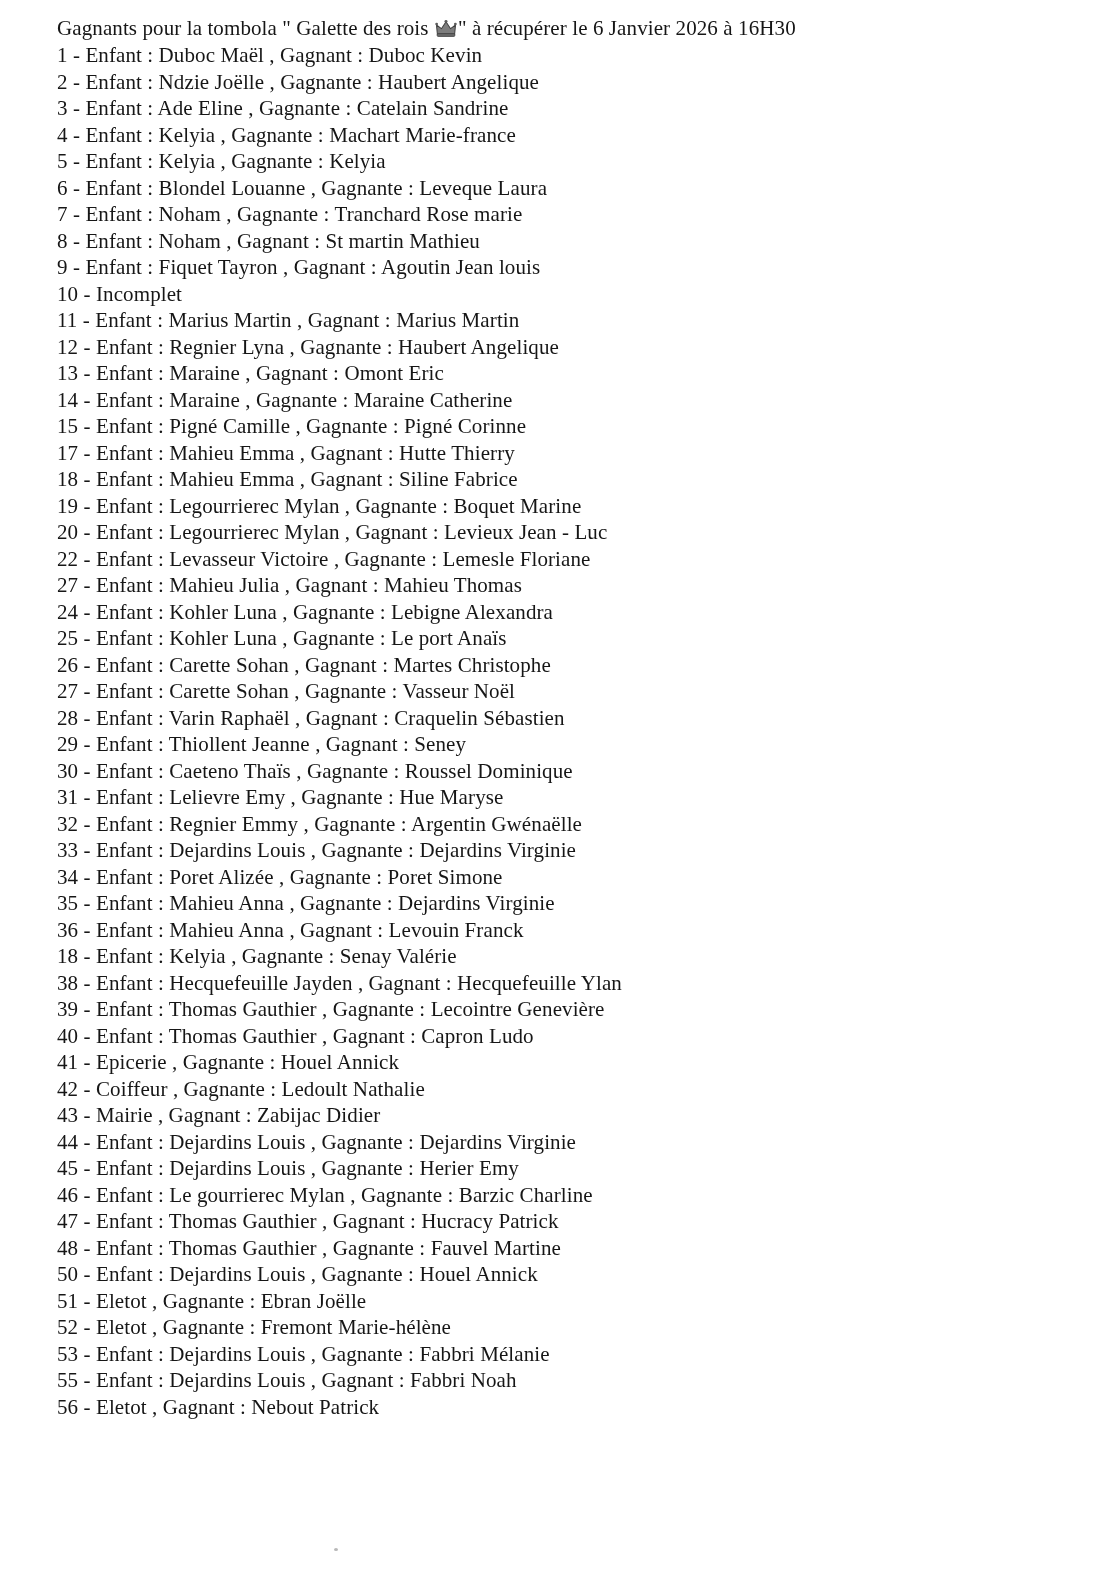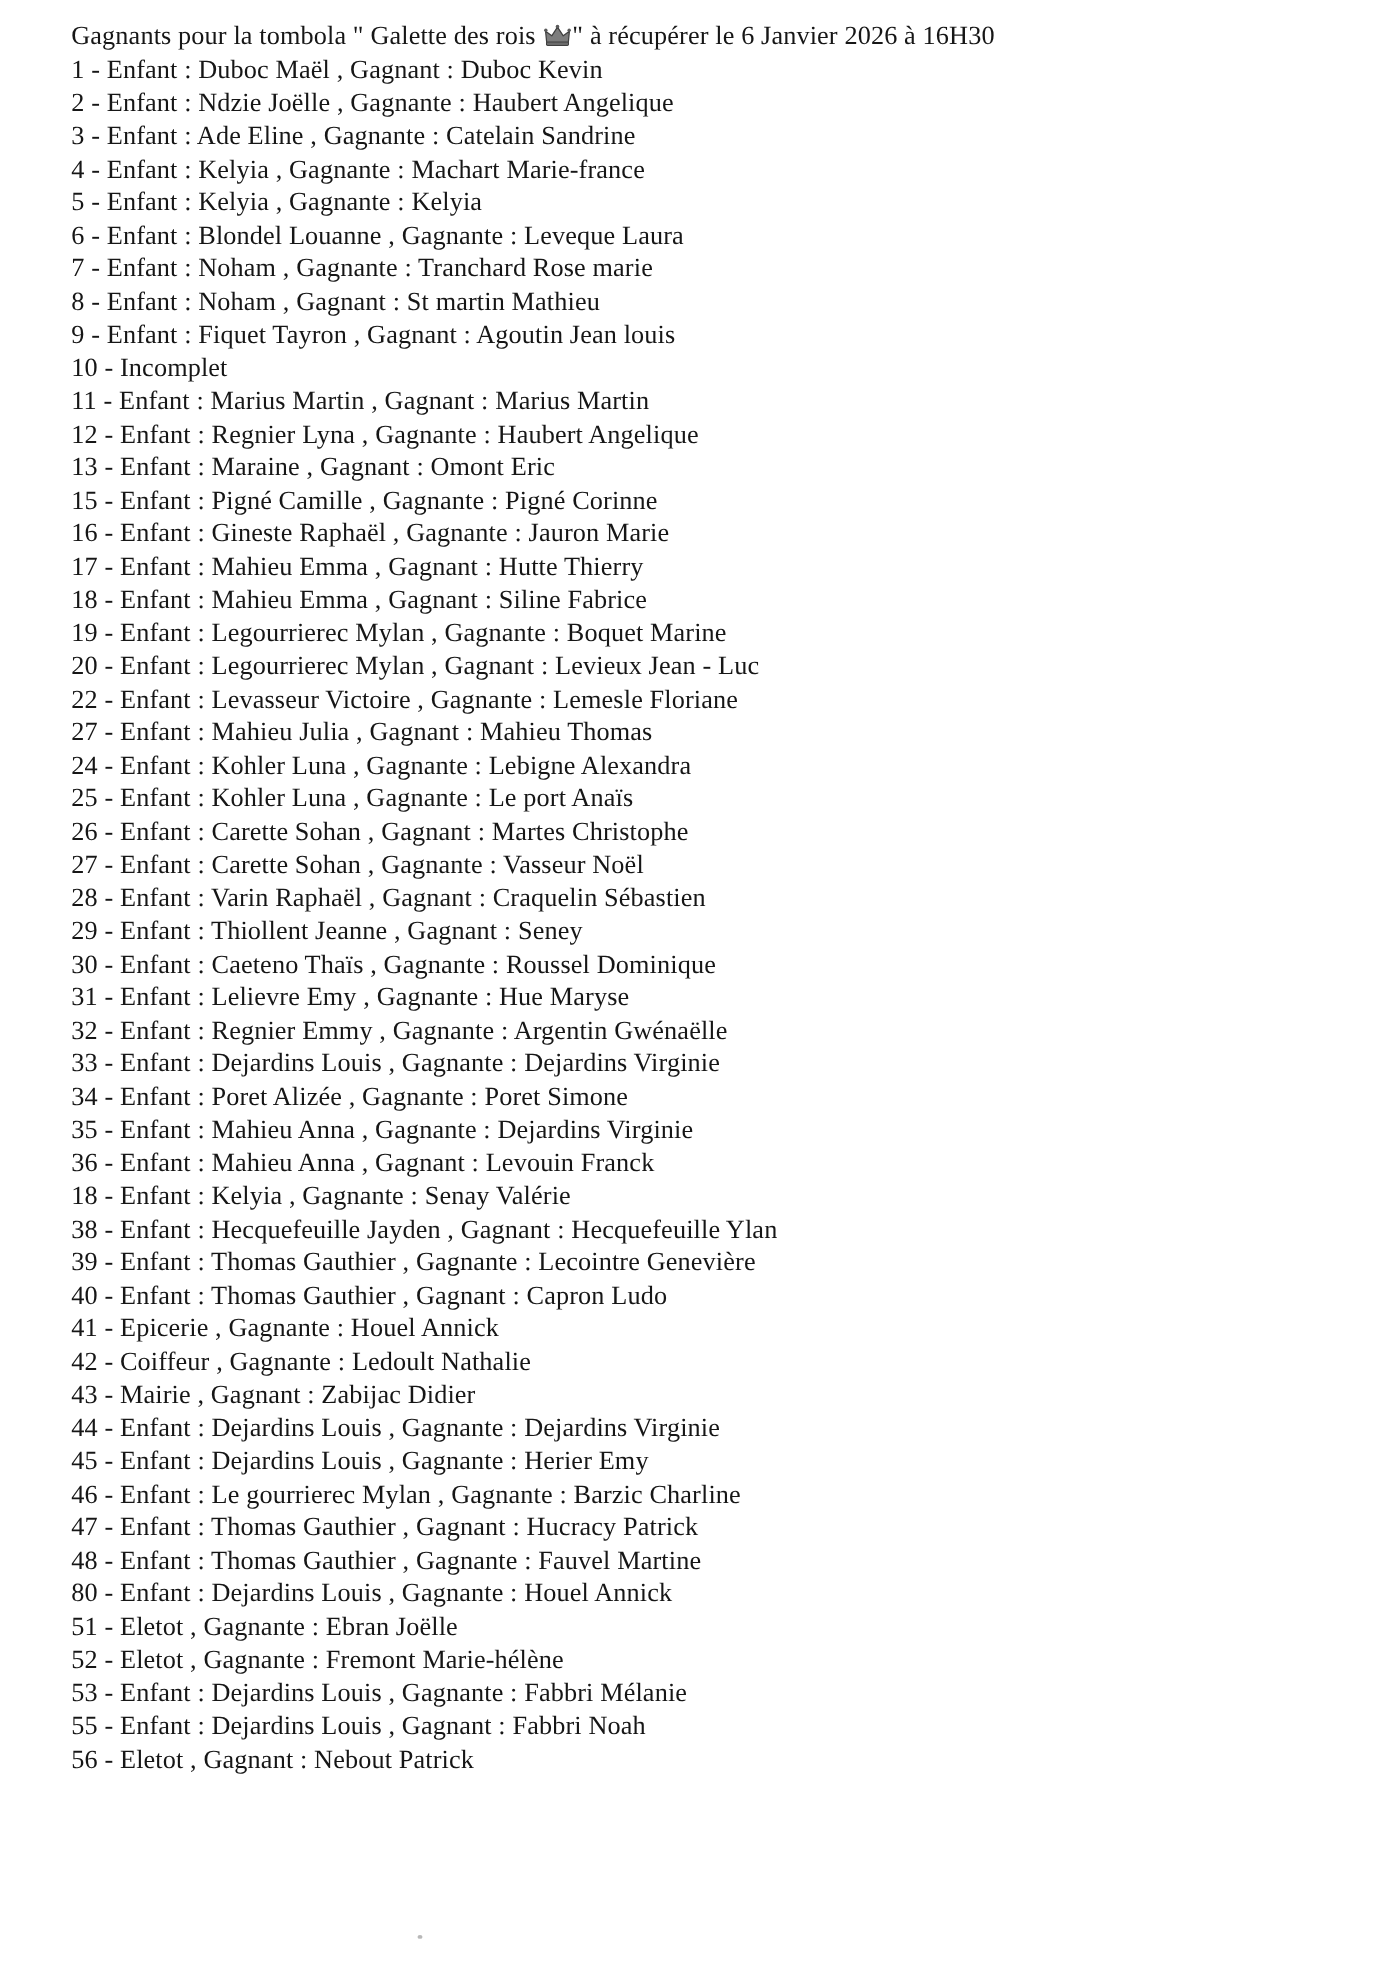--- a/index.html
+++ b/index.html
@@ -88,24 +88,24 @@
       <div class="line">9 - Enfant : Fiquet Tayron , Gagnant : Agoutin Jean louis</div>
 
       <div class="line">10 - Incomplet</div>
 
       <div class="line">11 - Enfant : Marius Martin , Gagnant : Marius Martin</div>
 
       <div class="line">12 - Enfant : Regnier Lyna , Gagnante : Haubert Angelique</div>
 
       <div class="line">13 - Enfant : Maraine , Gagnant : Omont Eric</div>
 
+      <div class="line">14 - Enfant : Maraine , Gagnante : Maraine Catherine</div>
 
       <div class="line">15 - Enfant : Pigné Camille , Gagnante : Pigné Corinne</div>
 
-      <div class="line">16 - Enfant : Gineste Raphaël , Gagnante : Jauron Marie</div>
 
       <div class="line">17 - Enfant : Mahieu Emma , Gagnant : Hutte Thierry</div>
 
       <div class="line">18 - Enfant : Mahieu Emma , Gagnant : Siline Fabrice</div>
 
       <div class="line">19 - Enfant : Legourrierec Mylan , Gagnante : Boquet Marine</div>
 
       <div class="line">20 - Enfant : Legourrierec Mylan , Gagnant : Levieux Jean - Luc</div>
 
 
@@ -157,21 +157,21 @@
 
       <div class="line">45 - Enfant : Dejardins Louis , Gagnante : Herier Emy</div>
 
       <div class="line">46 - Enfant : Le gourrierec Mylan , Gagnante : Barzic Charline</div>
 
       <div class="line">47 - Enfant : Thomas Gauthier , Gagnant : Hucracy Patrick</div>
 
       <div class="line">48 - Enfant : Thomas Gauthier , Gagnante : Fauvel Martine</div>
 
 
-      <div class="line">80 - Enfant : Dejardins Louis , Gagnante : Houel Annick</div>
+      <div class="line">50 - Enfant : Dejardins Louis , Gagnante : Houel Annick</div>
 
       <div class="line">51 - Eletot , Gagnante : Ebran Joëlle</div>
 
       <div class="line">52 - Eletot , Gagnante : Fremont Marie-hélène</div>
 
       <div class="line">53 - Enfant : Dejardins Louis , Gagnante : Fabbri Mélanie</div>
 
 
       <div class="line">55 - Enfant : Dejardins Louis , Gagnant : Fabbri Noah</div>
 

